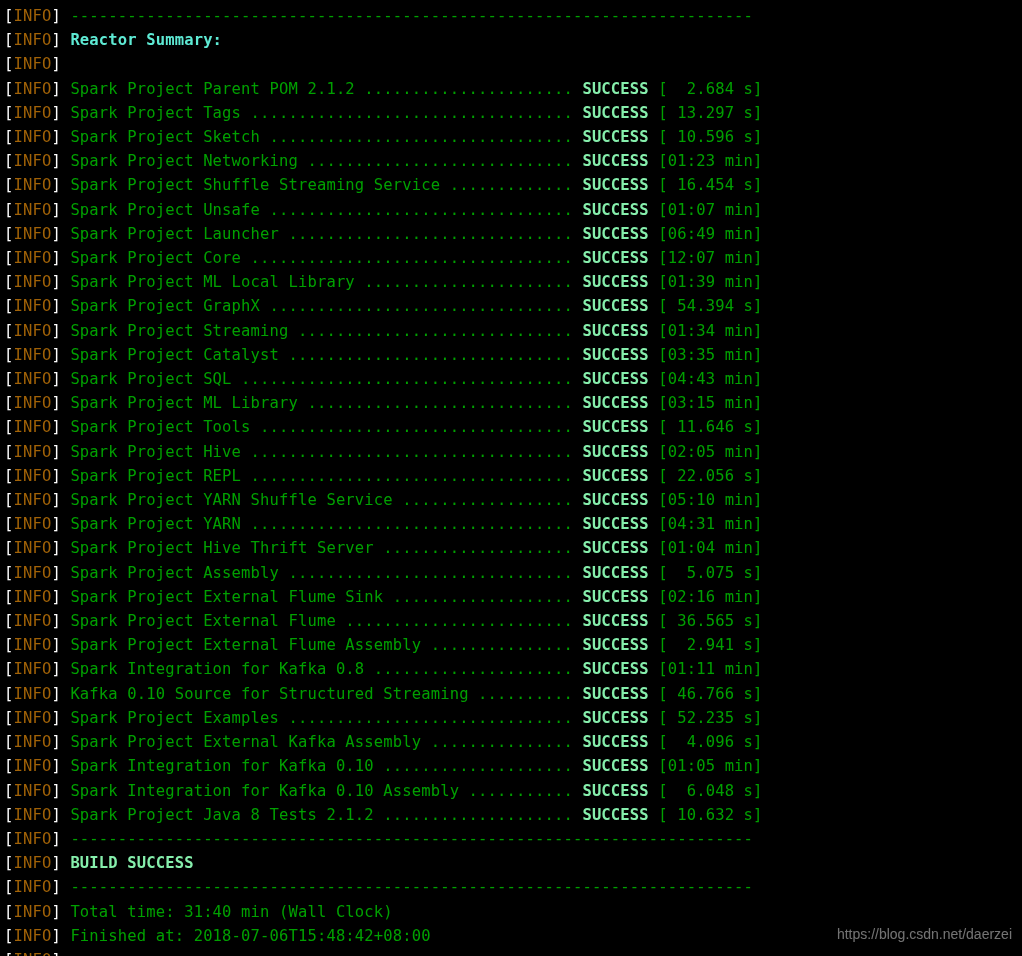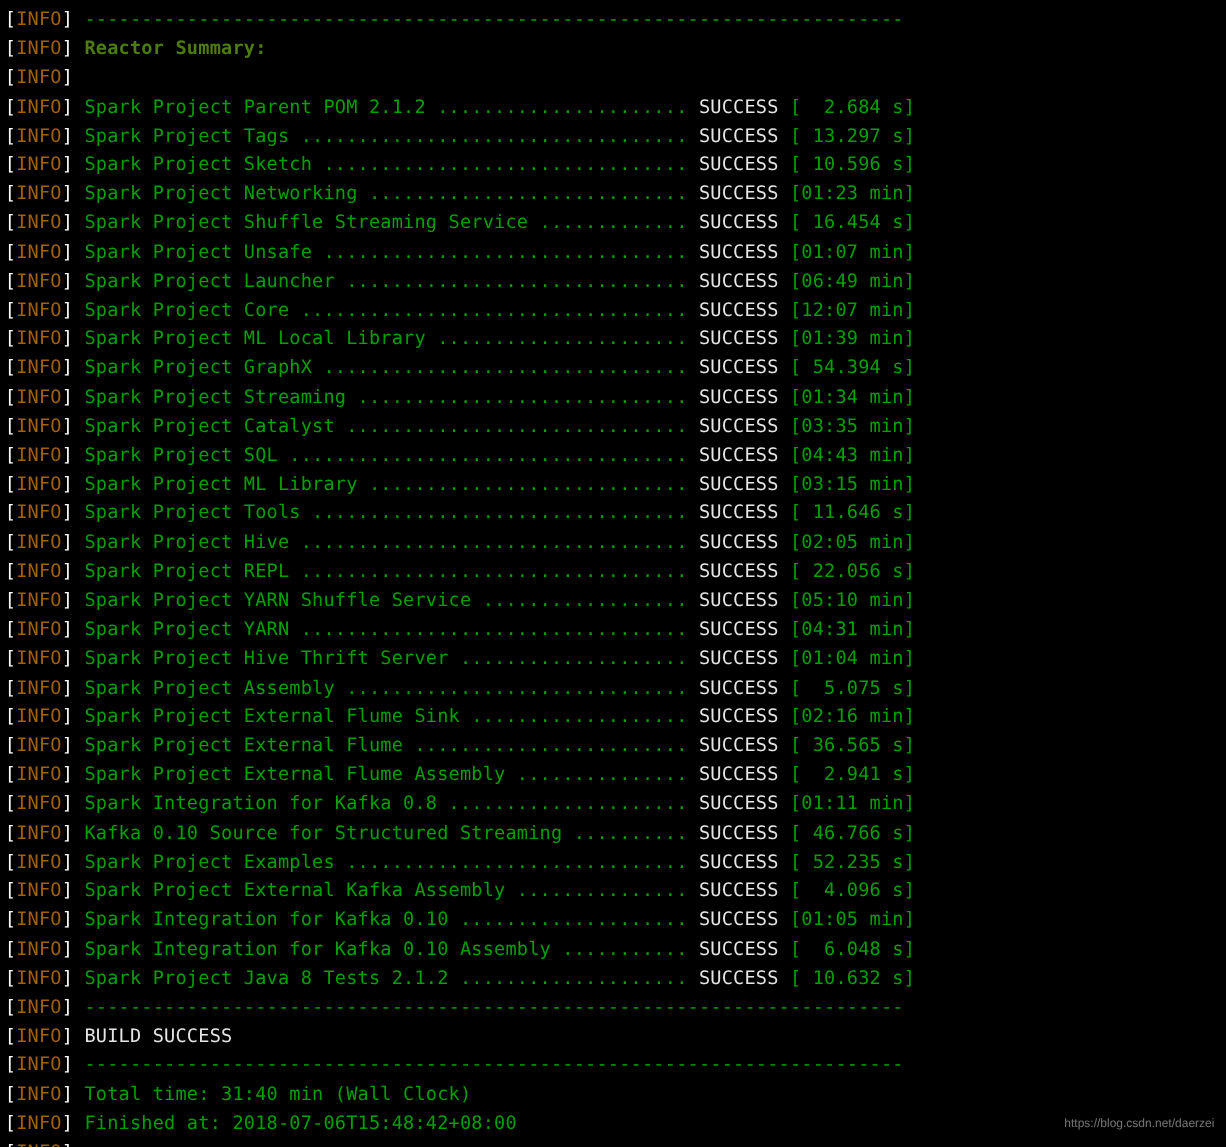--- a/index.html
+++ b/index.html
@@ -15,28 +15,28 @@
     padding: 4px 4px 0 4px;
     font-family: "Consolas","Menlo","DejaVu Sans Mono",monospace;
     font-size: 15.5px;
     line-height: 24.2px;
     color: #00a000;
     white-space: pre;
     letter-spacing: 0.15px;
   }
   .br { color: #fff; }
   .bl { color: #a16207; }
-  .bo { font-weight: bold; color: #4d7c0f; }
-  .bg { font-weight: normal; color: #e5e5e5; }
+  .bo { font-weight: bold; color: #5eead4; }
+  .bg { font-weight: bold; color: #86efac; }
   .watermark {
     position: absolute;
     bottom: 14px;
     right: 10px;
     font-family: Arial, sans-serif;
-    font-size: 10px;
+    font-size: 14px;
     color: rgba(255,255,255,0.45);
     pointer-events: none;
   }
 </style>
 </head>
 <body>
 
 <pre class="term" id="term"><span class="br">[</span><span class="bl">INFO</span><span class="br">]</span> ------------------------------------------------------------------------
 <span class="br">[</span><span class="bl">INFO</span><span class="br">]</span> <span class="bo">Reactor Summary:</span>
 <span class="br">[</span><span class="bl">INFO</span><span class="br">]</span> 

